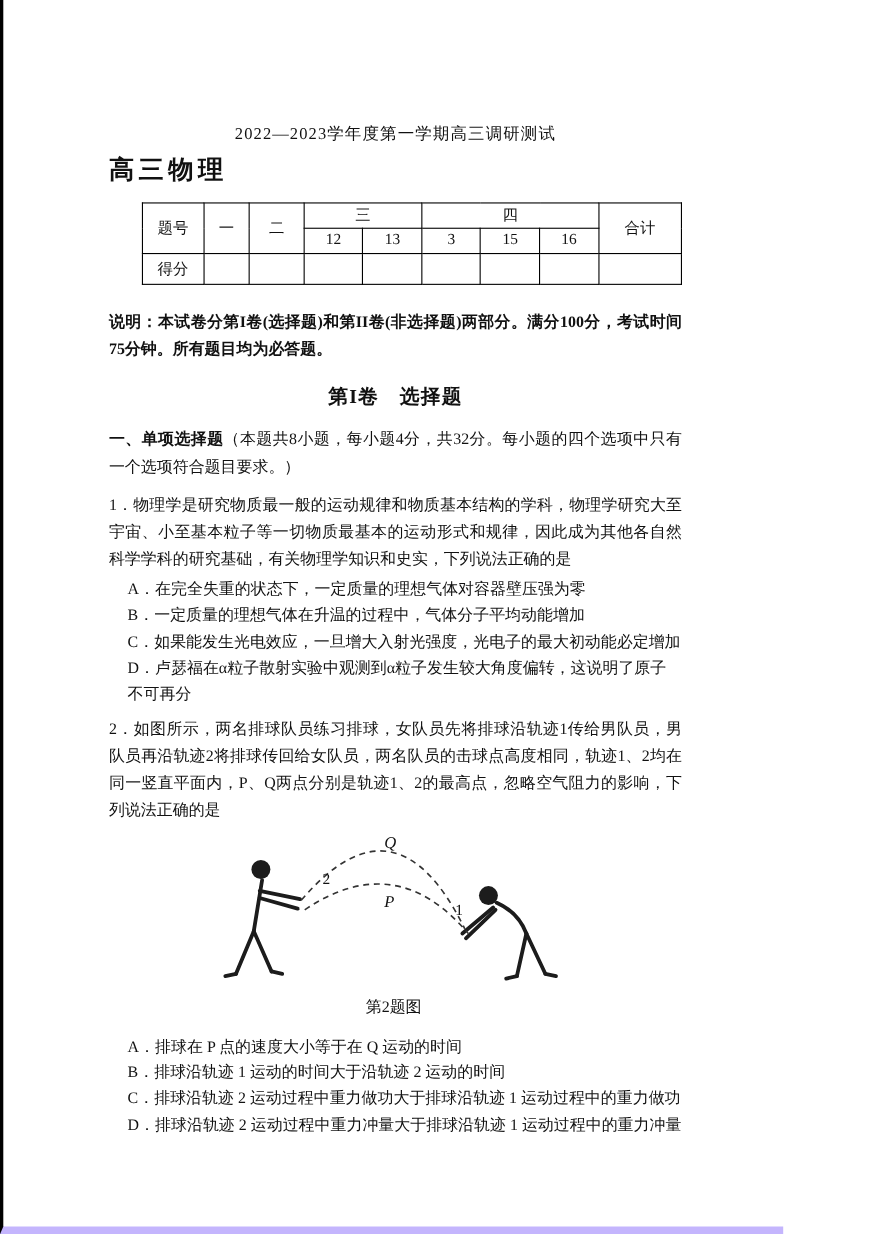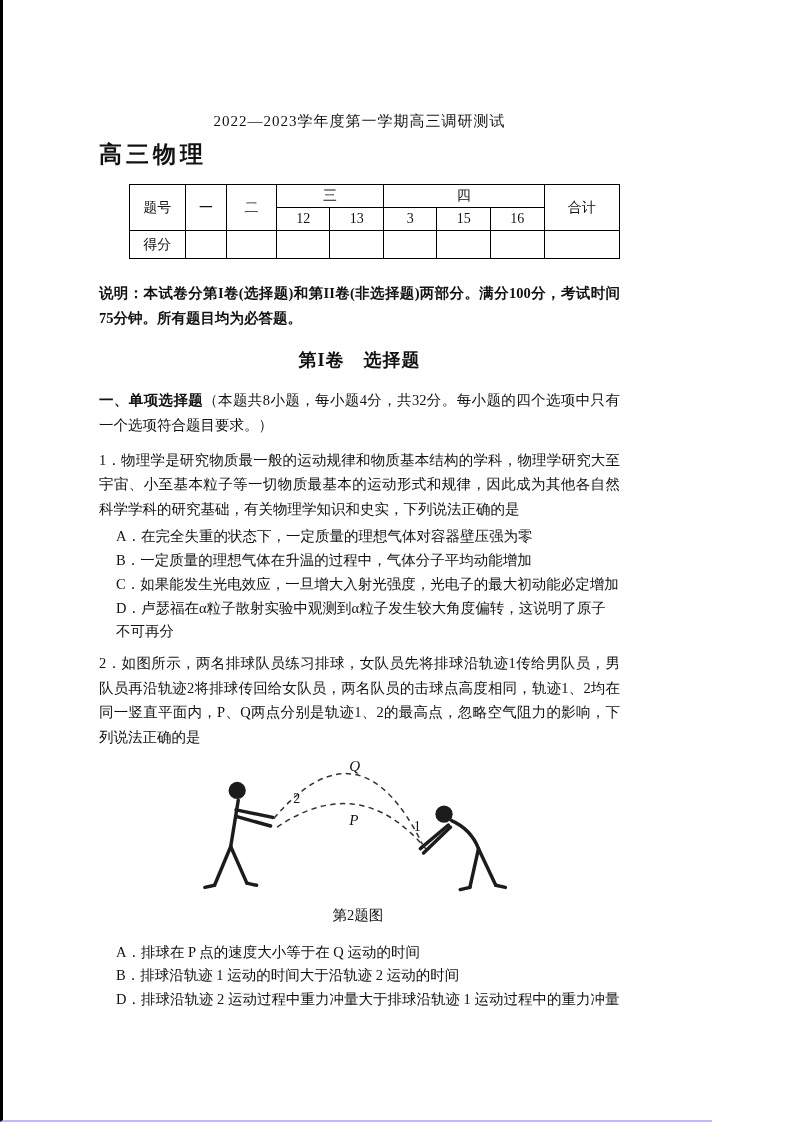--- a/index.html
+++ b/index.html
@@ -8,21 +8,21 @@
     width: 794px; height: 1122px;
     font-family: "Liberation Serif", serif;
     color: #111111;
   }
   .page {
     position: relative;
     width: 712px; height: 1122px;
     background: #ffffff;
     padding: 112px 92px 0 96px;
     border-left: 3px solid #000;
-    border-bottom: 2px solid #c4b5fd;
+    border-bottom: 7px solid #c4b5fd;
     overflow: hidden;
   }
   .header-title {
     text-align: center;
     font-size: 15px;
     letter-spacing: 1px;
   }
   .subject-title {
     font-size: 23px;
     font-weight: bold;
@@ -207,18 +207,19 @@
         <text x="170" y="64" font-size="14" font-style="italic" font-family="Liberation Serif, serif" fill="#111">P</text>
         <text x="230" y="70" font-size="13" font-family="Liberation Serif, serif" fill="#111">1</text>
 
         <text x="178" y="152" font-size="13.5" text-anchor="middle" font-family="Liberation Serif, serif" fill="#111">第2题图</text>
       </svg>
     </div>
 
     <div class="q-options">
       <div class="q-option">A．排球在 P 点的速度大小等于在 Q 运动的时间</div>
       <div class="q-option">B．排球沿轨迹 1 运动的时间大于沿轨迹 2 运动的时间</div>
+      <div class="q-option">C．排球沿轨迹 2 运动过程中重力做功大于排球沿轨迹 1 运动过程中的重力做功</div>
       <div class="q-option">D．排球沿轨迹 2 运动过程中重力冲量大于排球沿轨迹 1 运动过程中的重力冲量</div>
     </div>
   </div>
 
 
 </div>
 
 </body></html>

